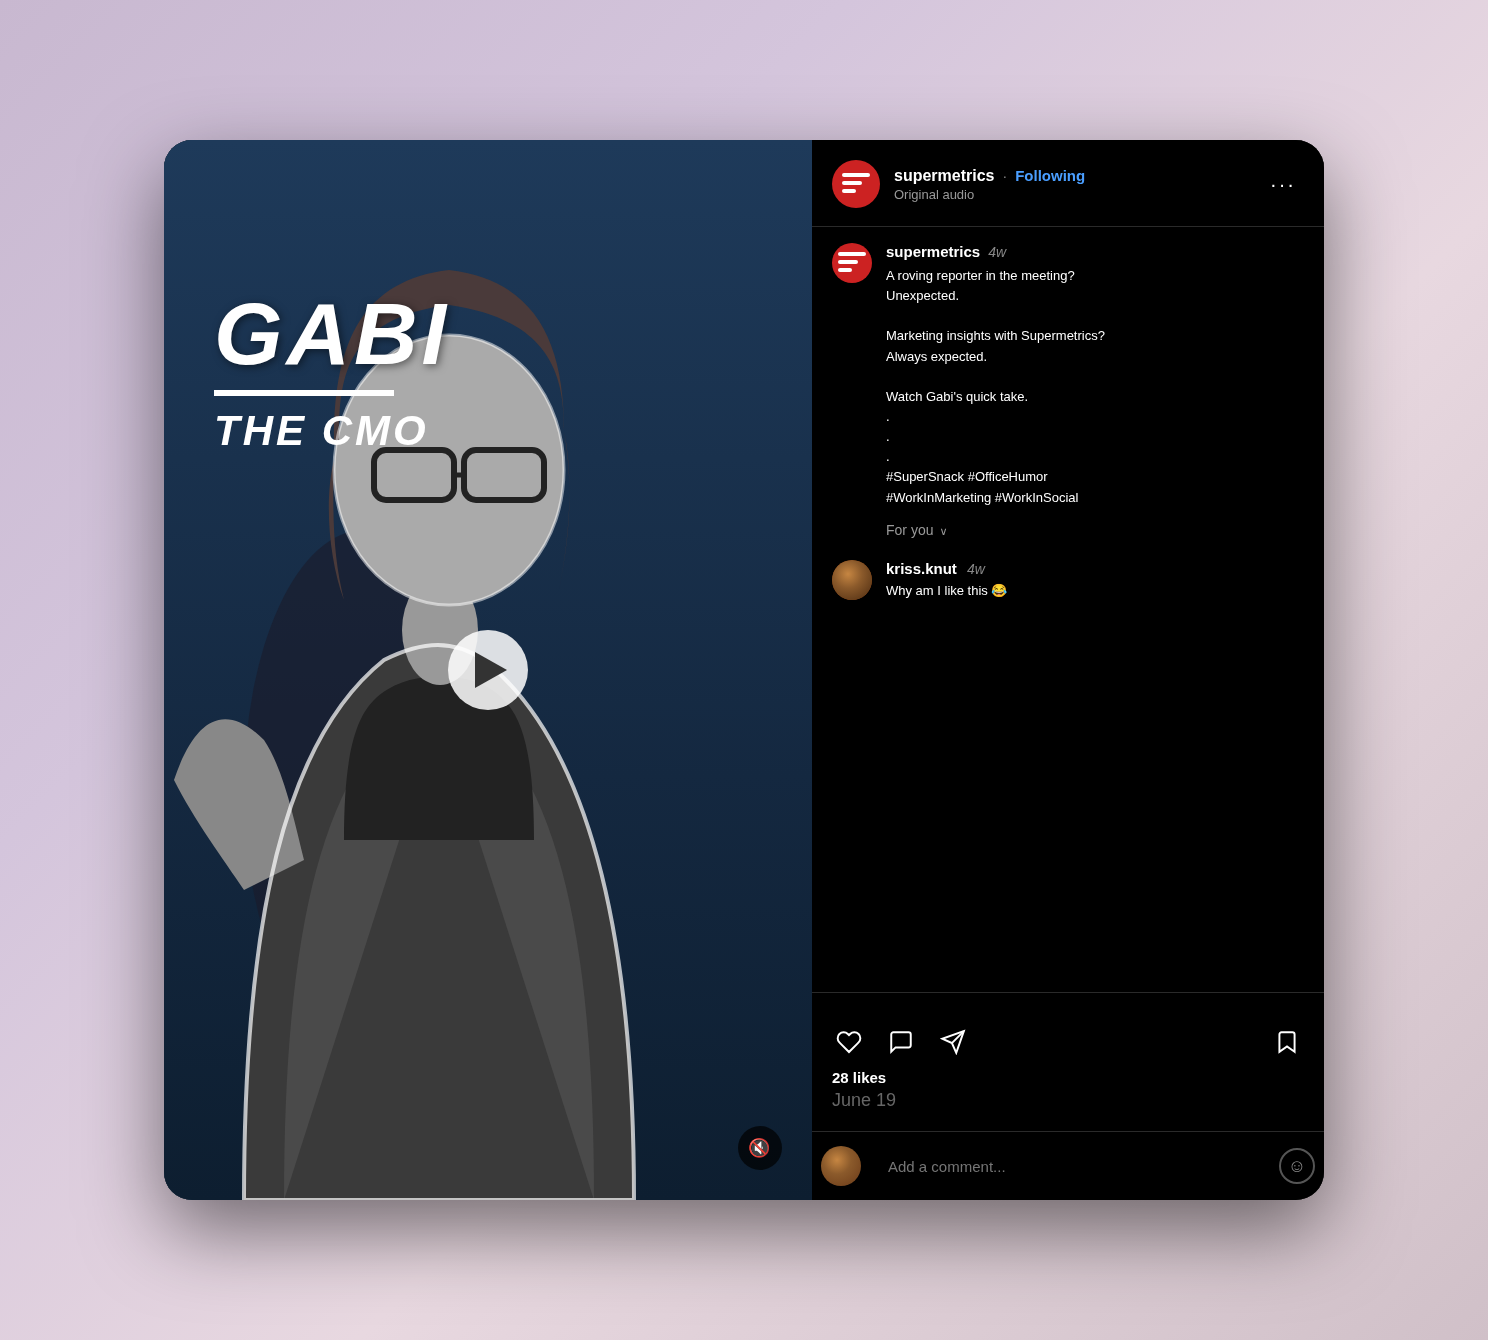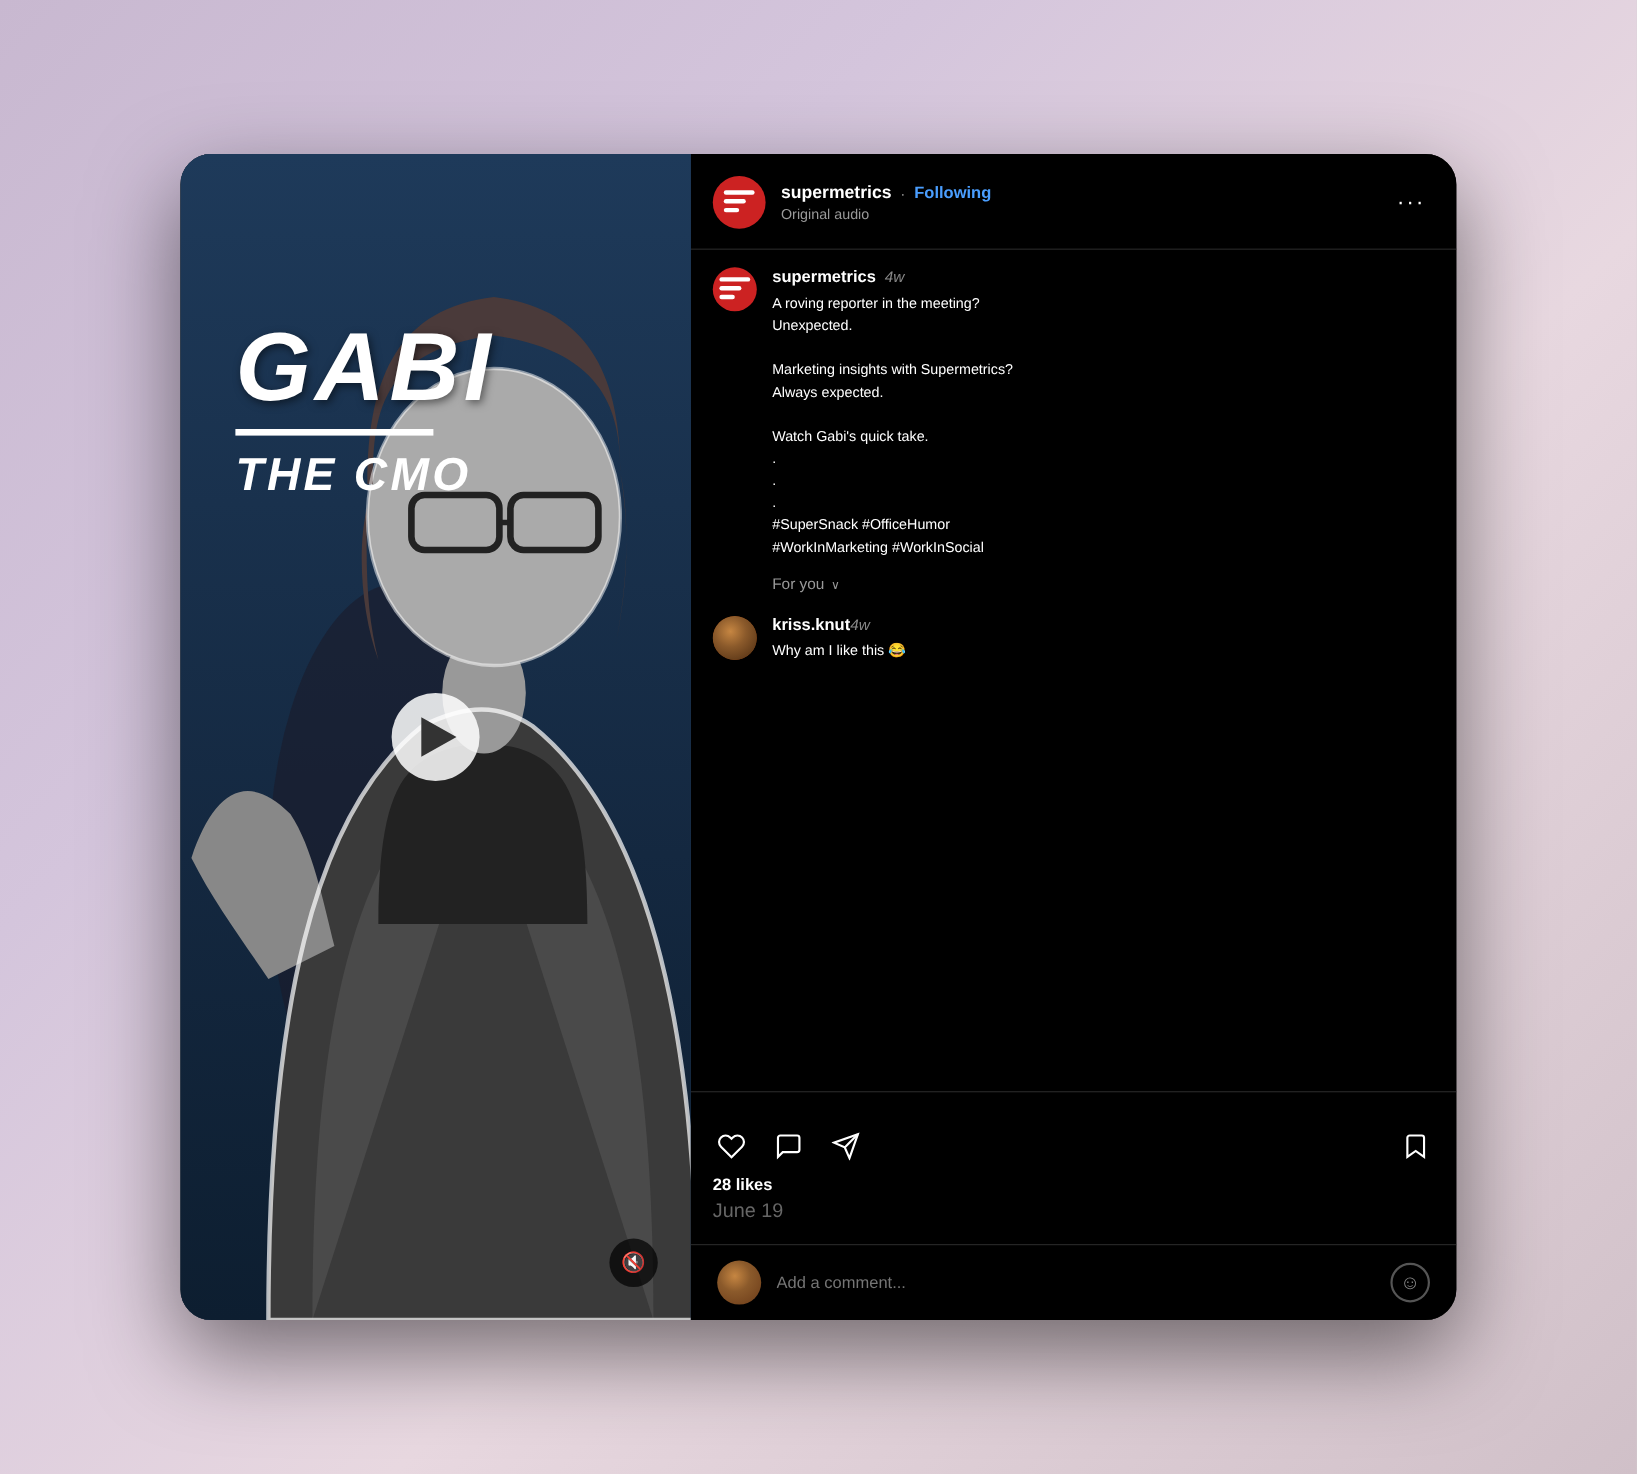--- a/index.html
+++ b/index.html
@@ -19,21 +19,21 @@
       height: 1060px;
       background: #1a1a1a;
       border-radius: 28px;
       overflow: hidden;
       display: flex;
       box-shadow: 0 30px 80px rgba(0,0,0,0.5), inset 0 0 0 2px #3a3a3a;
     }
 
     
     .video-panel {
-      width: 464px;
+      width: 648px;
       height: 100%;
       background: #1e3a5a;
       position: relative;
       overflow: hidden;
       flex-shrink: 0;
     }
 
     .video-bg {
       position: absolute;
       inset: 0;
@@ -303,22 +303,22 @@
       background: radial-gradient(circle at 40% 35%, #c68642 0%, #8B5A2B 40%, #4a2a10 100%);
       border-radius: 50%;
     }
 
     .user-comment-content {
       flex: 1;
     }
 
     .user-comment-header {
       display: flex;
-      align-items: center;
-      gap: 0;
+      align-items: flex-end;
+      gap: 10px;
       margin-bottom: 4px;
     }
 
     .reply-row {
       display: flex;
       align-items: center;
       justify-content: space-between;
       margin-top: 8px;
     }
 
@@ -387,22 +387,22 @@
       color: #666;
       margin-top: 4px;
       margin-bottom: 12px;
     }
 
     
     .add-comment-row {
       border-top: 1px solid #2a2a2a;
       display: flex;
       align-items: center;
-      padding: 14px 24px;
-      gap: 14px;
+      padding: 14px 9px;
+      gap: 27px;
     }
 
     .commenter-avatar {
       width: 40px;
       height: 40px;
       border-radius: 50%;
       background: radial-gradient(circle at 40% 35%, #c68642 0%, #8B5A2B 40%, #6a3a18 100%);
       flex-shrink: 0;
     }
 

